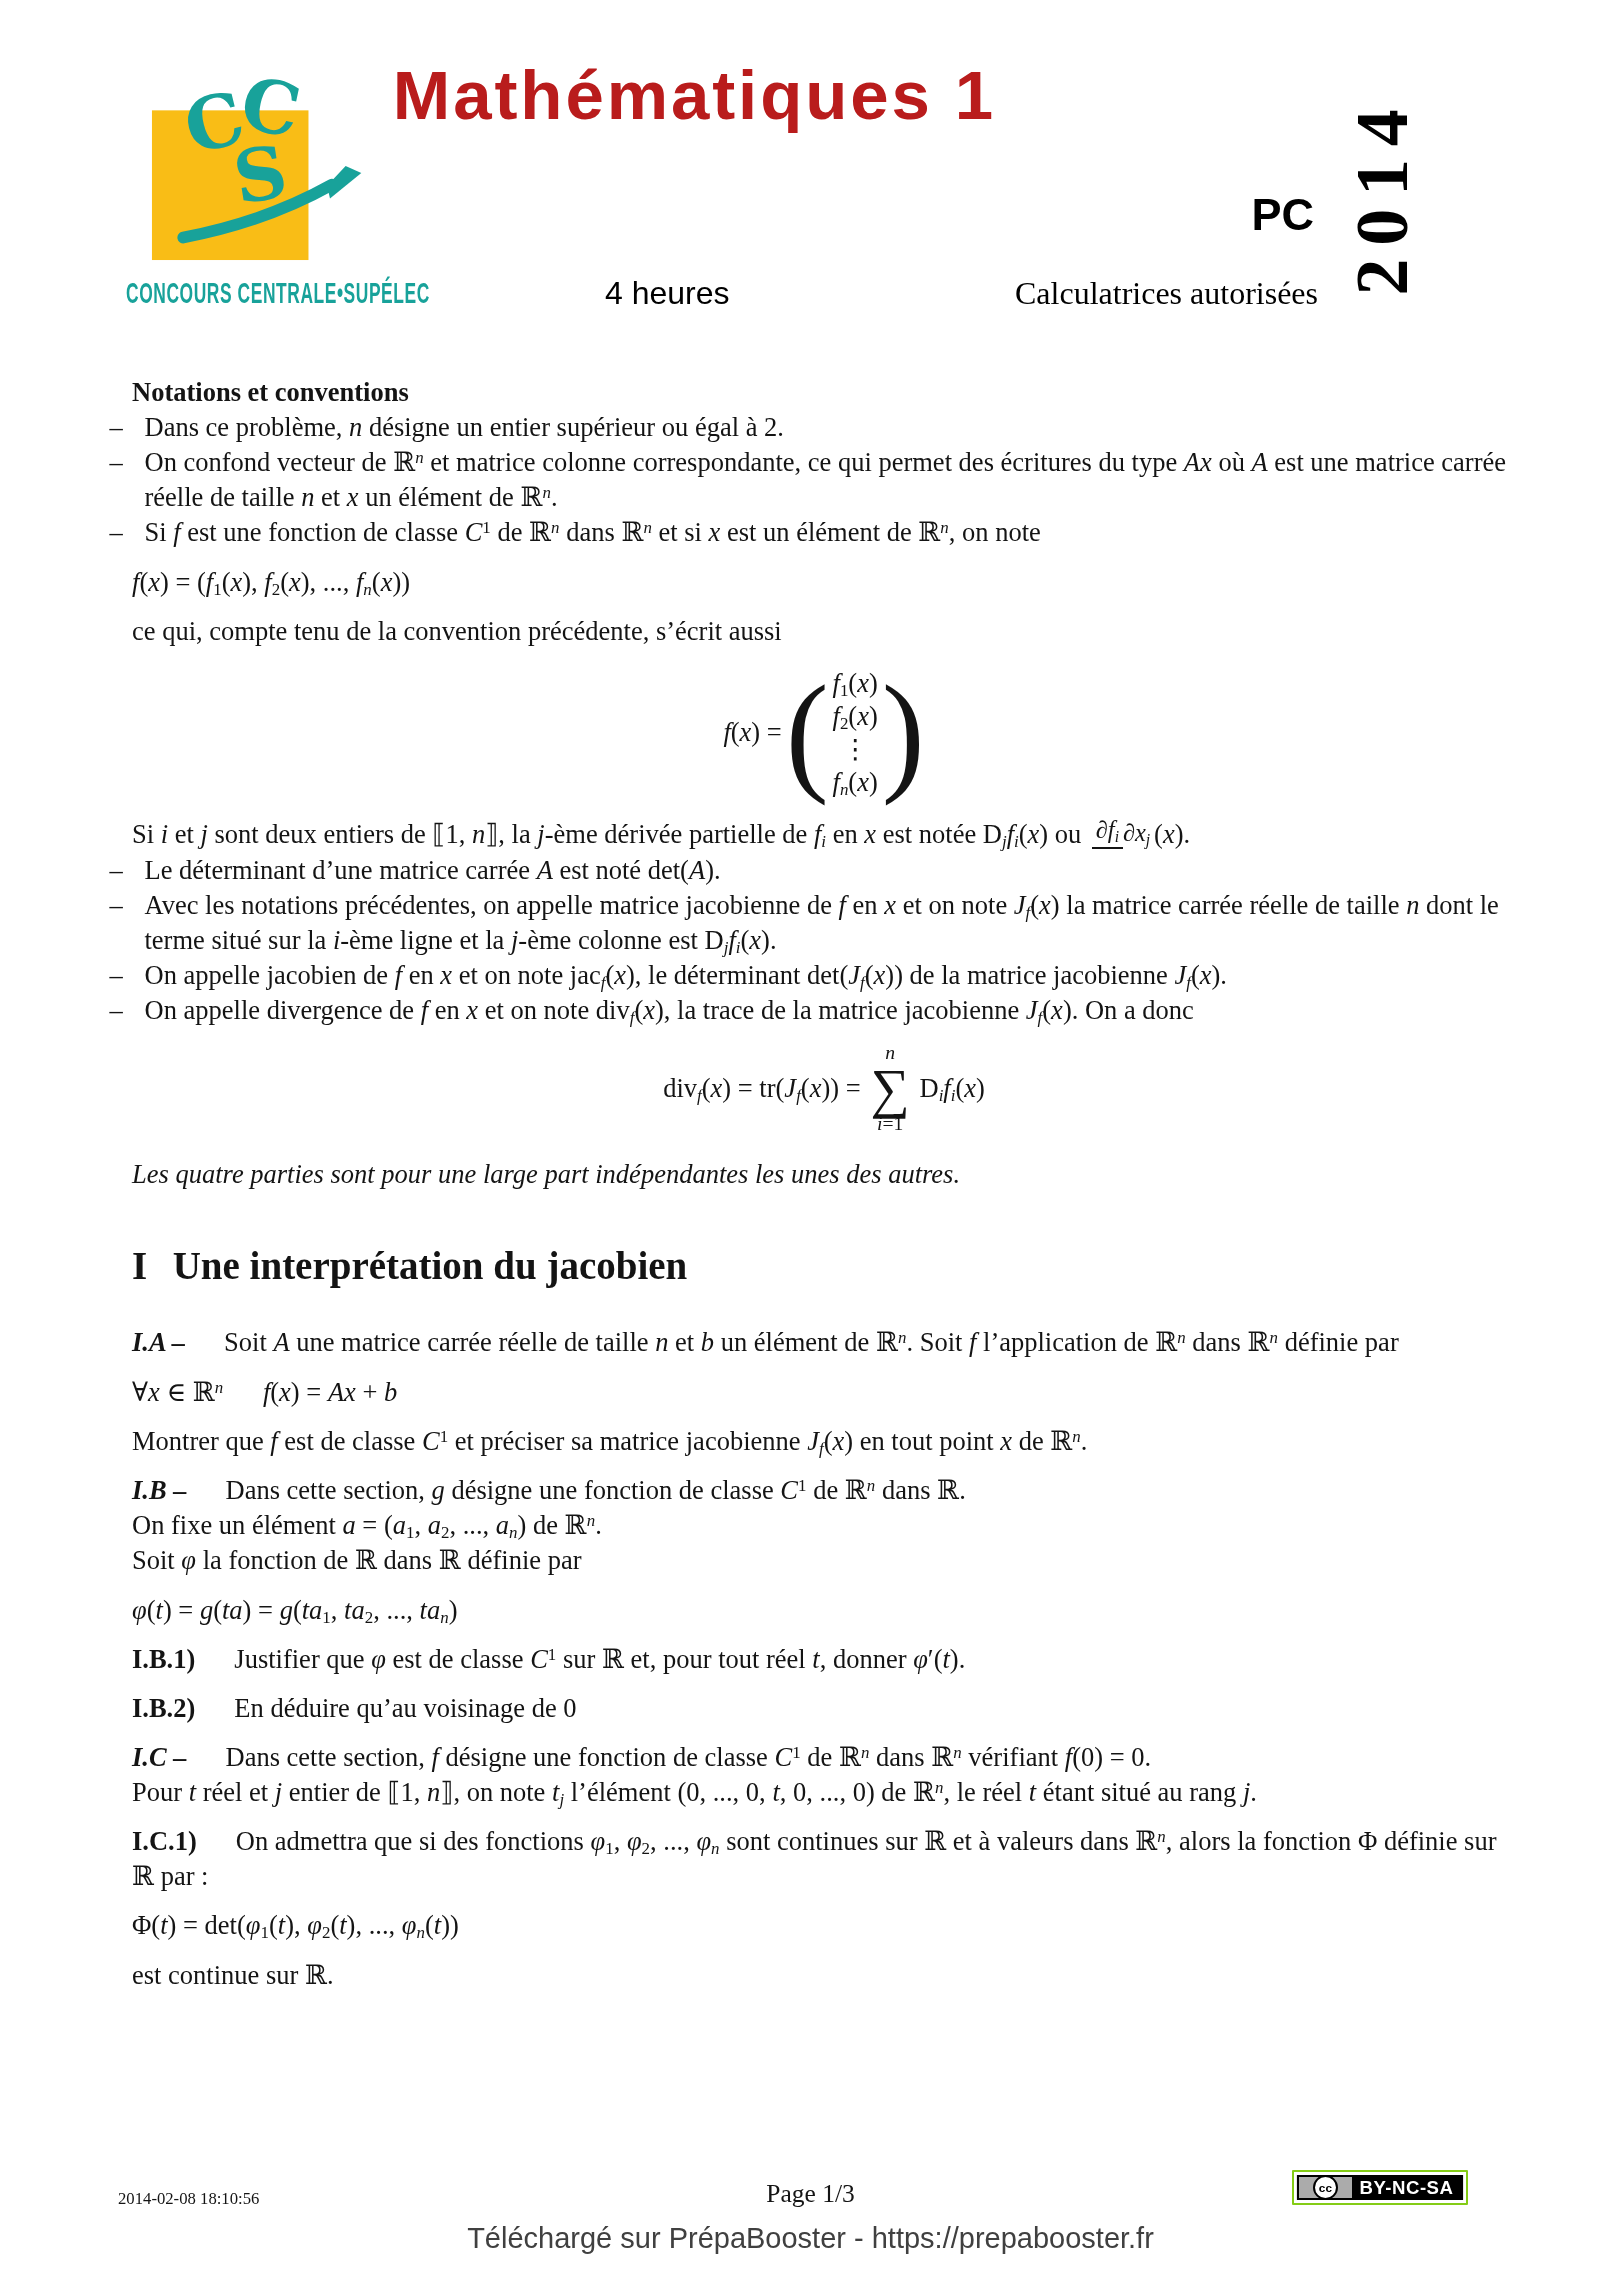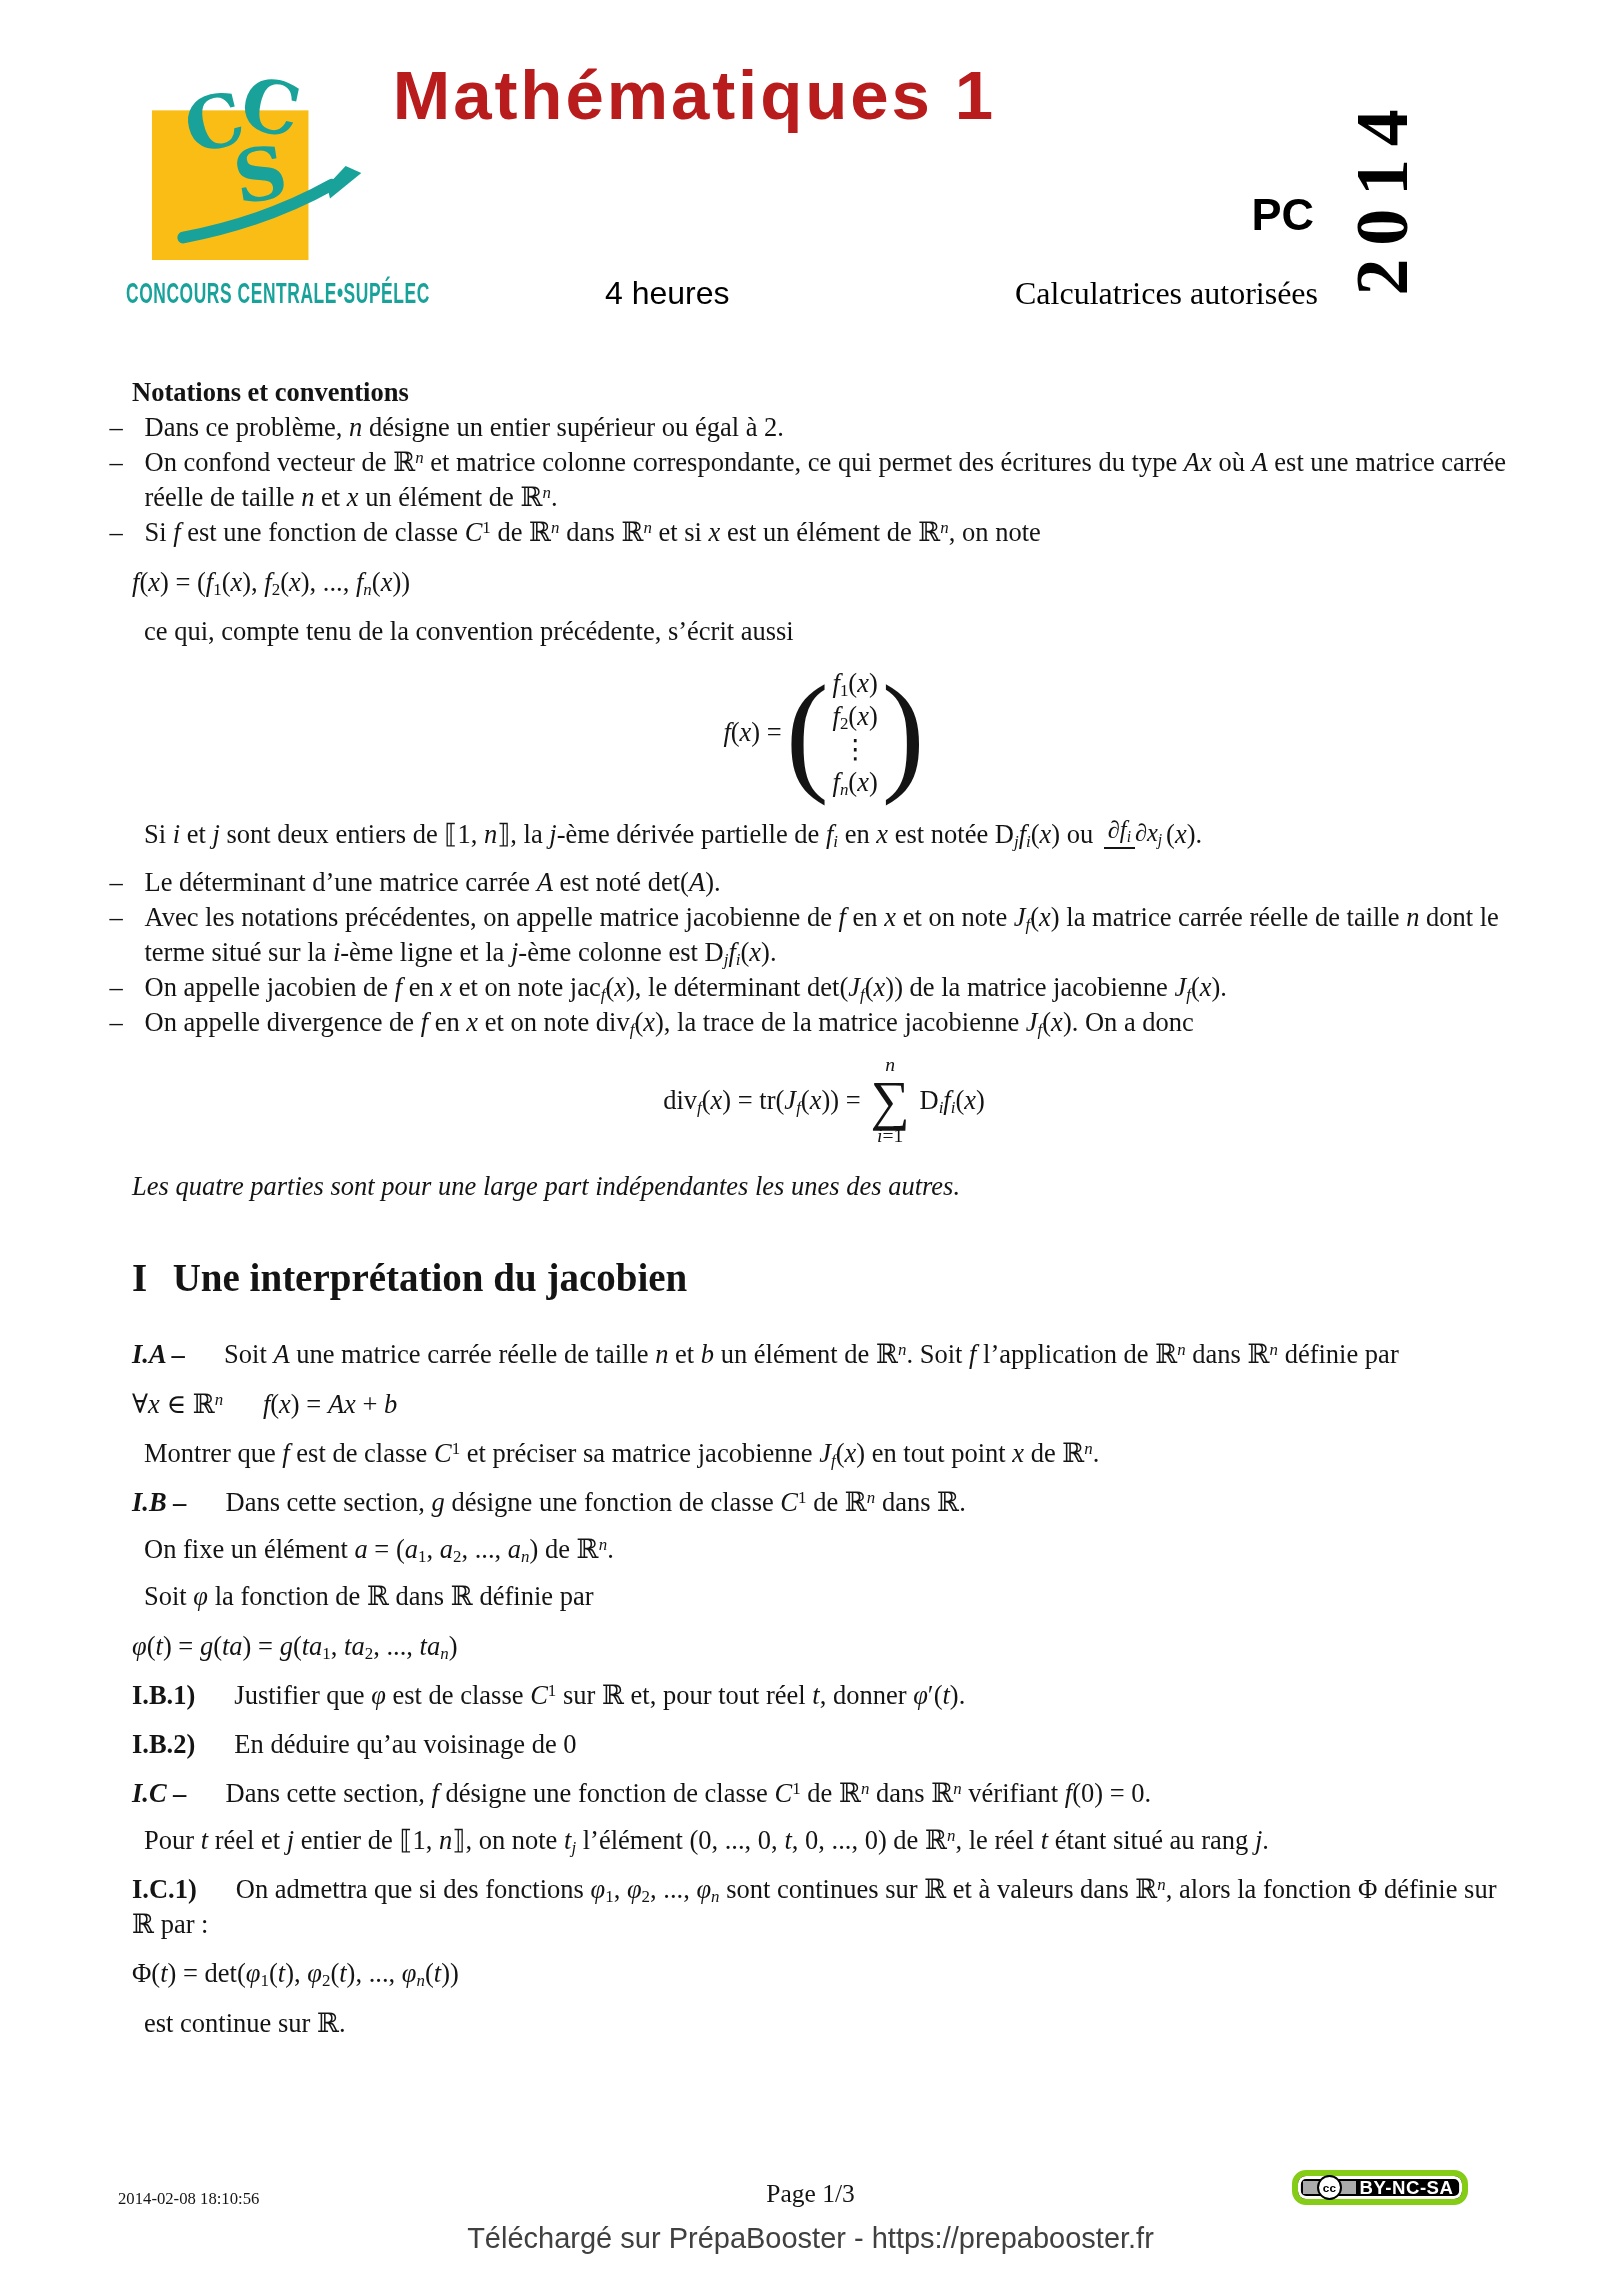--- a/index.html
+++ b/index.html
@@ -41,21 +41,21 @@
     display:flex;align-items:center;justify-content:center;
     transform:rotate(-90deg);
     font-weight:bold;font-size:74px;letter-spacing:12.7px;color:#000;white-space:nowrap;
   }
   
   .content{position:absolute;left:132px;top:375px;width:1384px;font-size:26.5px;line-height:35px;}
   .content h2{font-size:26.5px;line-height:35px;margin:0;font-weight:bold;}
   .bullet{display:flex;margin:0;}
   .bullet .dash{flex:0 0 35px;margin-left:-22.5px;}
   .bullet .btext{flex:1;}
-  .para{margin:12px;}
+  .para{margin:0;}
   sub{font-size:64%;line-height:0;vertical-align:-0.25em;}
   sup{font-size:64%;line-height:0;vertical-align:0.5em;}
   .formula{margin:14.7px 0;text-align:left;font-size:26.5px;}
   .vectoreq{display:flex;align-items:center;justify-content:center;gap:3.9px;margin:17.6px 0;}
   .bigparen{font-size:129px;line-height:0.9;font-weight:normal;transform:scaleY(1.03);}
   .vcol{display:inline-flex;flex-direction:column;align-items:center;}
   .vcol span{display:block;line-height:33px;font-size:26.5px;}
   .frac{display:inline-flex;flex-direction:row;text-align:center;vertical-align:middle;
         line-height:1.12;font-size:24.5px;margin:0 3.9px;position:relative;top:-3.9px;}
   .frac .num{border-bottom:2px solid #141414;padding:0 3.9px 2.9px;}
@@ -68,22 +68,22 @@
   h3.section{display:flex;align-items:baseline;margin:51px 0 37px;font-size:39px;line-height:45px;font-weight:bold;}
   h3.section .secnum{margin-right:25.5px;}
   .q{margin:13.7px 0 0;}
   .qlabel{font-weight:bold;margin-right:39px;white-space:nowrap;}
   .qlabel.slant{font-style:italic;}
   
   .ts{position:absolute;left:118px;top:2189px;font-size:16.7px;line-height:19.6px;}
   .pg{position:absolute;left:0;top:2178px;width:100%;text-align:center;font-size:25.5px;line-height:31px;}
   .cc{
     position:absolute;left:1292px;top:2170px;width:176px;height:35px;box-sizing:border-box;
-    background:#000;border:6px solid #84cc16;box-shadow:inset 0 0 0 2.9px #fff;
-    display:flex;align-items:center;padding:4.9px;border-radius:14px;
+    background:#000;border:2px solid #84cc16;box-shadow:inset 0 0 0 2.9px #fff;
+    display:flex;align-items:center;padding:4.9px;border-radius:1px;
   }
   .cc-left{width:53px;height:100%;background:#ababab;display:flex;align-items:center;justify-content:center;}
   .cc-circle{
     width:21.6px;height:21.6px;background:#fff;border:2px solid #000;border-radius:50%;
     display:flex;align-items:center;justify-content:center;
     font-family:"Liberation Sans","DejaVu Sans",sans-serif;font-weight:bold;font-size:11.8px;color:#000;
   }
   .cc-label{
     flex:1;text-align:center;color:#fff;
     font-family:"Liberation Sans","DejaVu Sans",sans-serif;font-weight:bold;font-size:18.6px;letter-spacing:0.5px;

